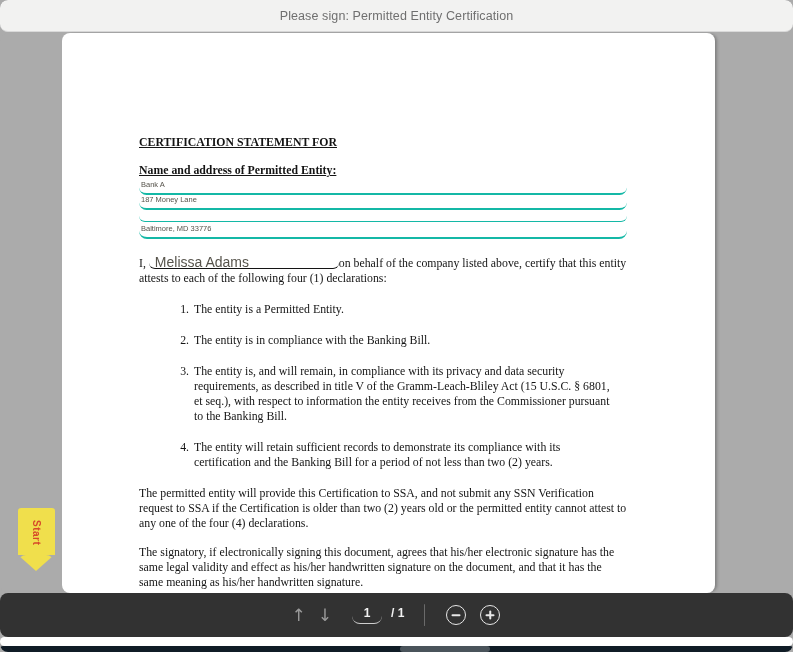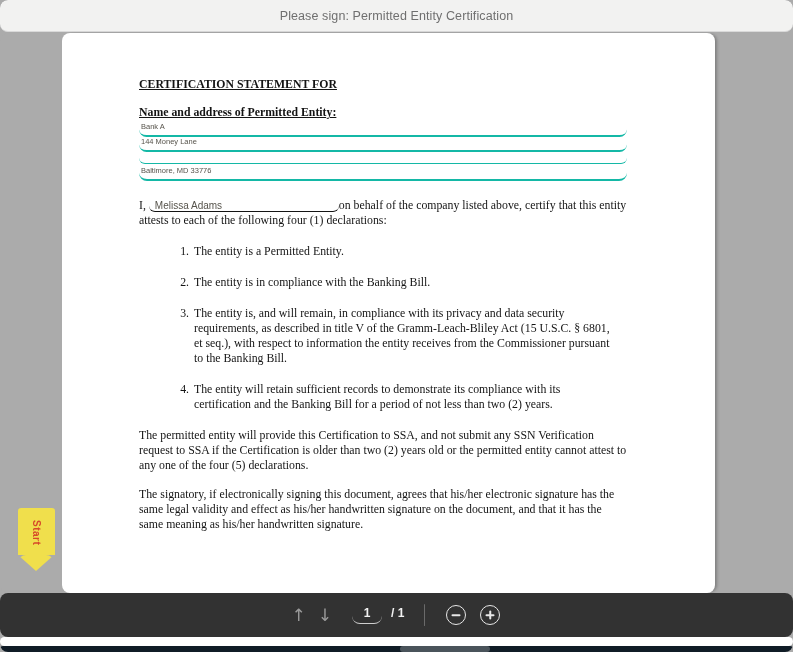--- a/index.html
+++ b/index.html
@@ -18,21 +18,21 @@
   .viewport {
     position: absolute; top: 33px; left: 0; width: 793px; height: 560px;
     background: #ababab;
   }
   .page {
     position: absolute; left: 62px; top: 0; width: 653px; height: 560px;
     background: #ffffff;
     box-shadow: 3px 0 3px -1px rgba(0,0,0,0.25);
   }
   .page-inner {
-    padding: 44px 88px 0 77px;
+    padding: 102px 88px 0 77px;
     font-family: "Liberation Serif", serif;
     font-size: 11.8px; line-height: 15px; color: #141414;
   }
 
   .doc-title div {
     font-weight: bold; text-decoration: underline;
     line-height: 15.4px;
   }
   .name-heading {
     margin-top: 13px; font-weight: bold; text-decoration: underline;
@@ -50,21 +50,21 @@
   .field-row.f2 { height: 15px; }
   .field-row.fempty { height: 12px; border-bottom-width: 1.5px; }
   .field-row.f3 { height: 17px; }
 
   .para { margin-top: 14px; }
   .sig-para { margin-top: 17px; }
   .sig-field {
     display: inline-block; width: 190px;
     border-bottom: 1px solid #141414;
     font-family: "Liberation Sans", sans-serif;
-    font-size: 10px; color: #56534b;
+    font-size: 14px; color: #56534b;
     padding-left: 6px; vertical-align: baseline; line-height: 11px;
   }
   ol.declarations {
     margin-top: 15px; padding-left: 37px;
   }
   ol.declarations li { padding-left: 2px; margin: 16px; }
 
   
   .start-tab {
     position: absolute; left: 18px; top: 475px; width: 37px; height: 63px;
@@ -141,39 +141,39 @@
     <div class="page-inner">
 
       <div class="doc-title">
         <div>CERTIFICATION STATEMENT FOR</div>
       </div>
 
       <div class="name-heading">Name and address of Permitted Entity:</div>
 
       <div class="fields">
         <div class="field-row f1">Bank A</div>
-        <div class="field-row f2">144 Money Lane</div>
+        <div class="field-row f2">187 Money Lane</div>
         <div class="field-row fempty"></div>
         <div class="field-row f3">Baltimore, MD 33776</div>
       </div>
 
 
       <div class="sig-para">
         <span>I,</span>
         <span class="sig-field">Melissa Adams</span><span>on behalf of the company listed above, certify that this entity attests to each of the following four (1) declarations:</span>
       </div>
 
       <ol class="declarations">
         <li>The entity is a Permitted Entity.</li>
         <li>The entity is in compliance with the Banking Bill.</li>
         <li>The entity is, and will remain, in compliance with its privacy and data security requirements, as described in title V of the Gramm-Leach-Bliley Act (15 U.S.C. § 6801, et seq.), with respect to information the entity receives from the Commissioner pursuant to the Banking Bill.</li>
         <li>The entity will retain sufficient records to demonstrate its compliance with its certification and the Banking Bill for a period of not less than two (2) years.</li>
       </ol>
 
-      <div class="para">The permitted entity will provide this Certification to SSA, and not submit any SSN Verification request to SSA if the Certification is older than two (2) years old or the permitted entity cannot attest to any one of the four (5) declarations.</div>
+      <div class="para">The permitted entity will provide this Certification to SSA, and not submit any SSN Verification request to SSA if the Certification is older than two (2) years old or the permitted entity cannot attest to any one of the four (4) declarations.</div>
 
       <div class="para">The signatory, if electronically signing this document, agrees that his/her electronic signature has the same legal validity and effect as his/her handwritten signature on the document, and that it has the same meaning as his/her handwritten signature.</div>
 
     </div>
   </div>
 
   <div class="start-tab">
     <div class="start-tab-body">
       <span class="start-tab-label">Start</span>
     </div>

